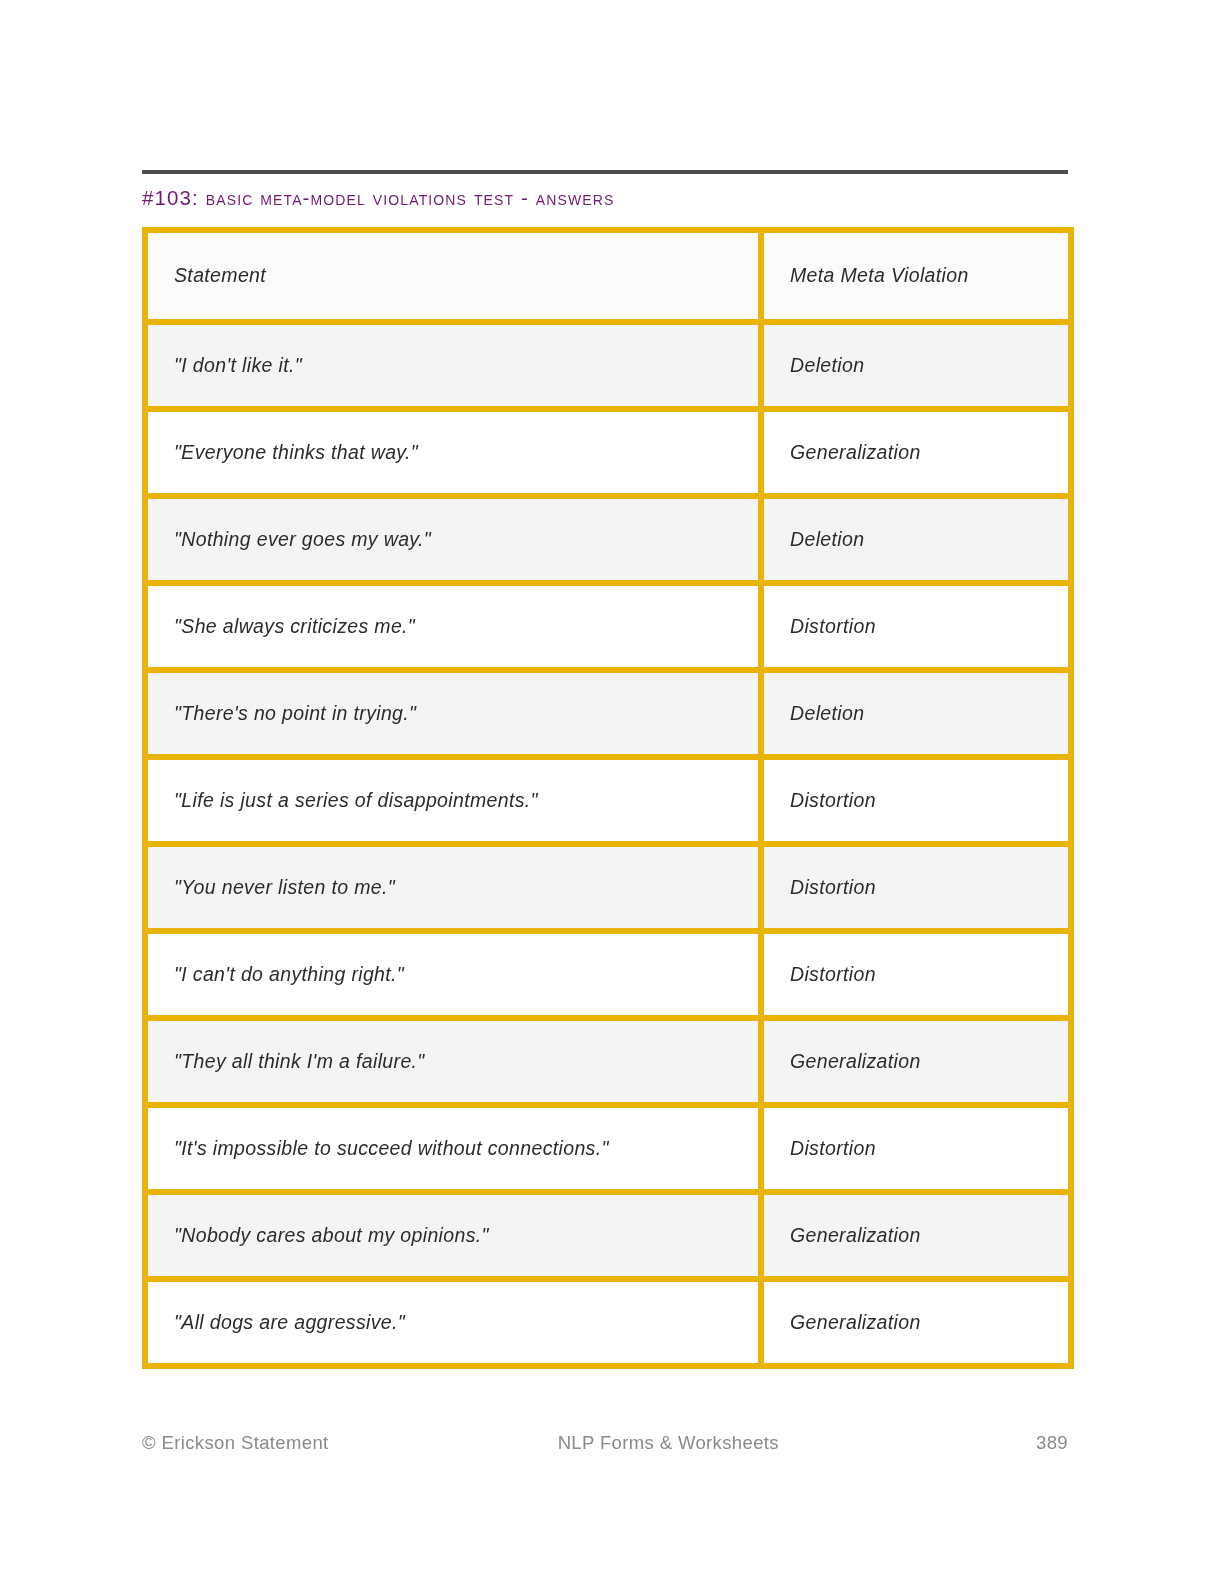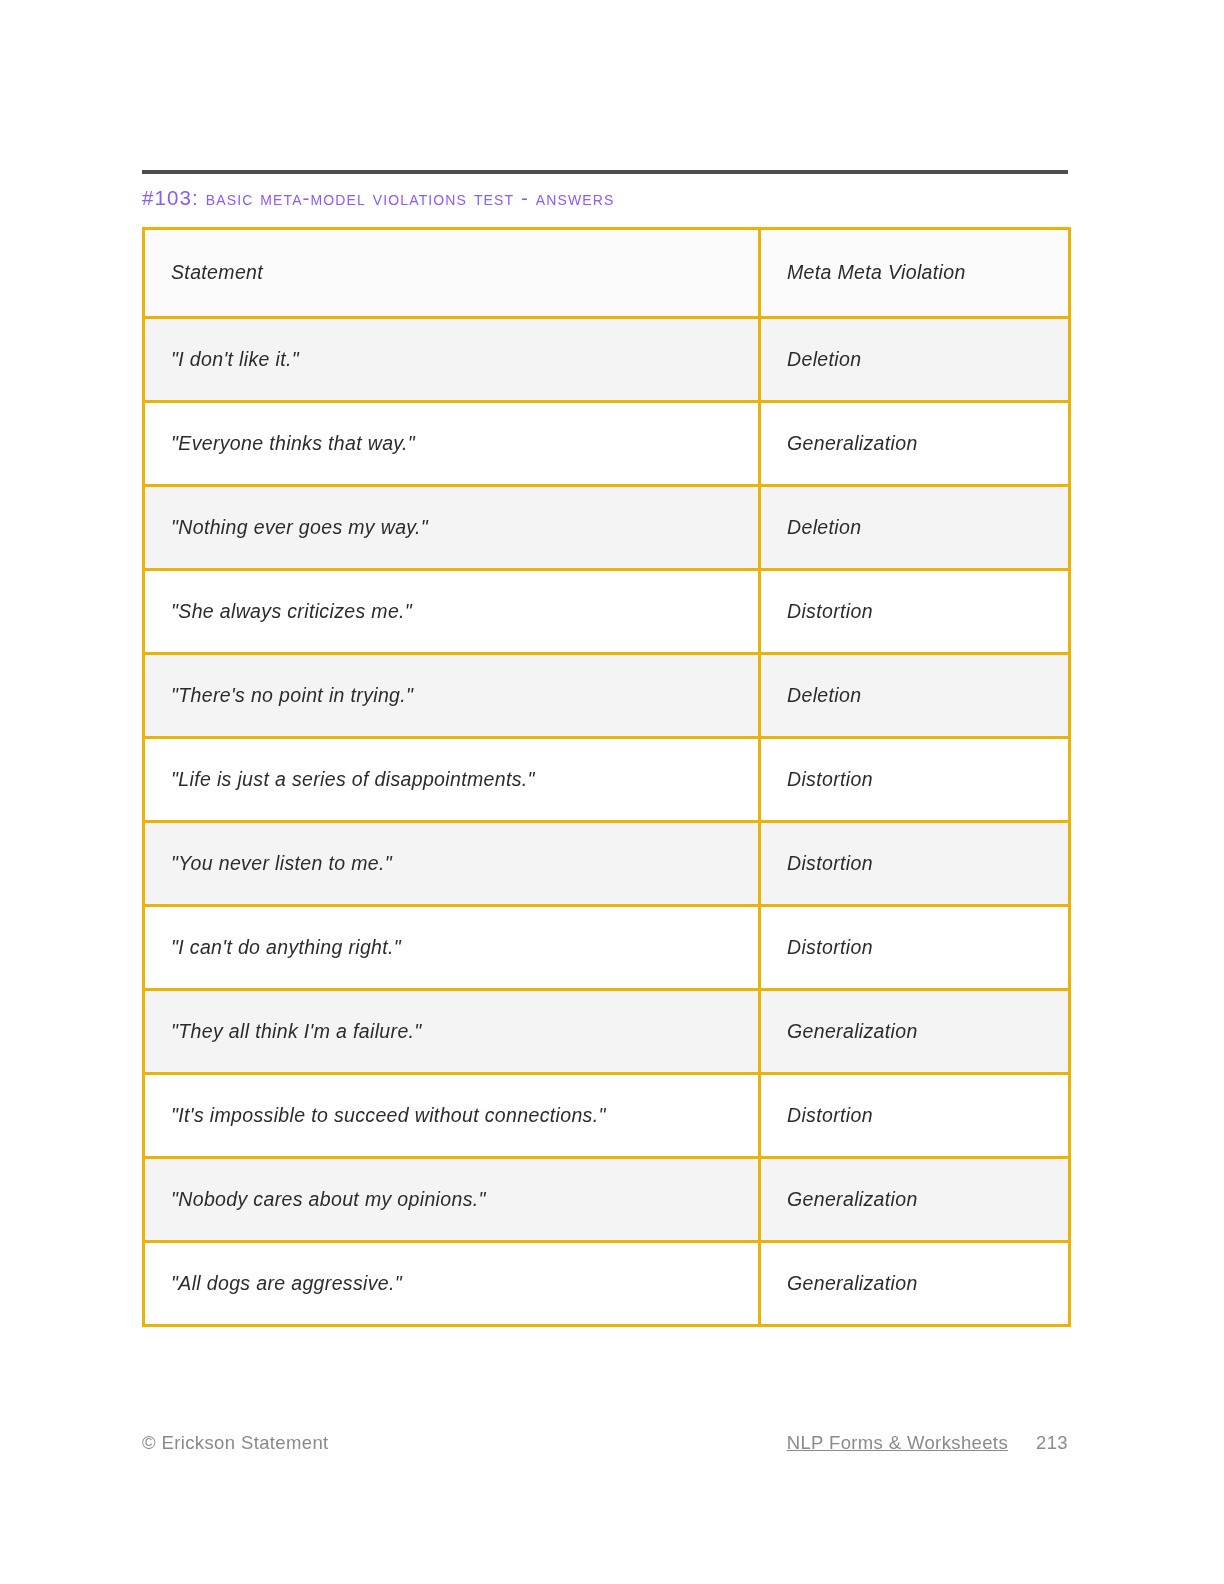--- a/index.html
+++ b/index.html
@@ -37,21 +37,21 @@
   }
 
   
   .doc-title {
     margin-top: 12px;
     margin-bottom: 0;
     font-family: "Liberation Sans", sans-serif;
     font-size: 20.5px;
     font-weight: 400;
     letter-spacing: 0.055em;
-    color: #8b5cf6;
+    color: #701a75;
     font-variant: small-caps;
     text-transform: lowercase;
     white-space: nowrap;
     line-height: 1.2;
   }
   .doc-title::first-letter {
     text-transform: none;
   }
 
   
@@ -59,21 +59,21 @@
     margin-top: 16px;
     width: 926px;
     border-collapse: collapse;
     table-layout: fixed;
   }
   .answers-table col.c-statement { width: 616px; }
   .answers-table col.c-violation { width: 310px; }
 
   .answers-table th,
   .answers-table td {
-    border: 3px solid #eab308;
+    border: 6px solid #eab308;
     padding: 0 0 0 26px;
     height: 81px;
     vertical-align: middle;
     text-align: left;
     font-style: italic;
     font-weight: 400;
     font-size: 19.5px;
     letter-spacing: 0.018em;
     color: #2b2b2b;
     line-height: 1.35;
@@ -99,21 +99,21 @@
     top: 1432px;
     width: 926px;
     display: flex;
     align-items: baseline;
     font-size: 18.5px;
     letter-spacing: 0.02em;
     color: #8a8a8a;
     font-style: normal;
   }
   .footer-left   { flex: 0 0 auto; text-align: left; }
-  .footer-center { flex: 1 1 auto; text-align: right; text-decoration: underline; }
+  .footer-center { flex: 1 1 auto; text-align: center; }
   .footer-right  { flex: 0 0 auto; text-align: right; min-width: 60px; }
 </style>
 </head>
 <body>
 
 <div class="page">
 
   <div class="sheet">
 
     <div class="top-rule"></div>
@@ -181,16 +181,16 @@
           <td>Generalization</td>
         </tr>
       </tbody>
     </table>
 
   </div>
 
   <div class="page-footer">
     <span class="footer-left">© Erickson Statement</span>
     <span class="footer-center">NLP Forms &amp; Worksheets</span>
-    <span class="footer-right">213</span>
+    <span class="footer-right">389</span>
   </div>
 
 </div>
 
 </body></html>

